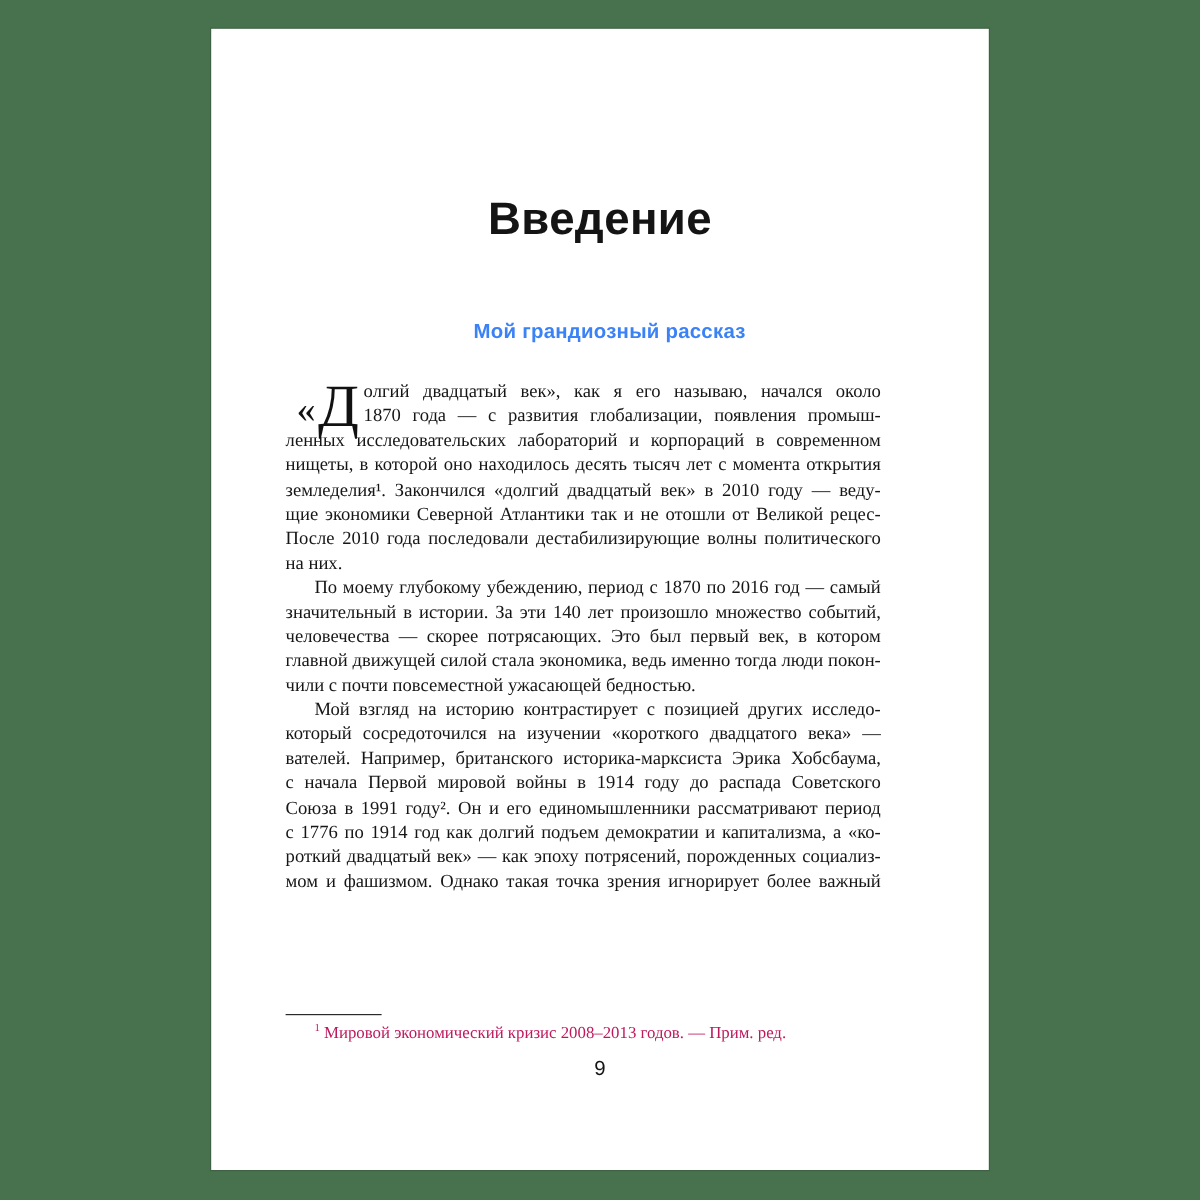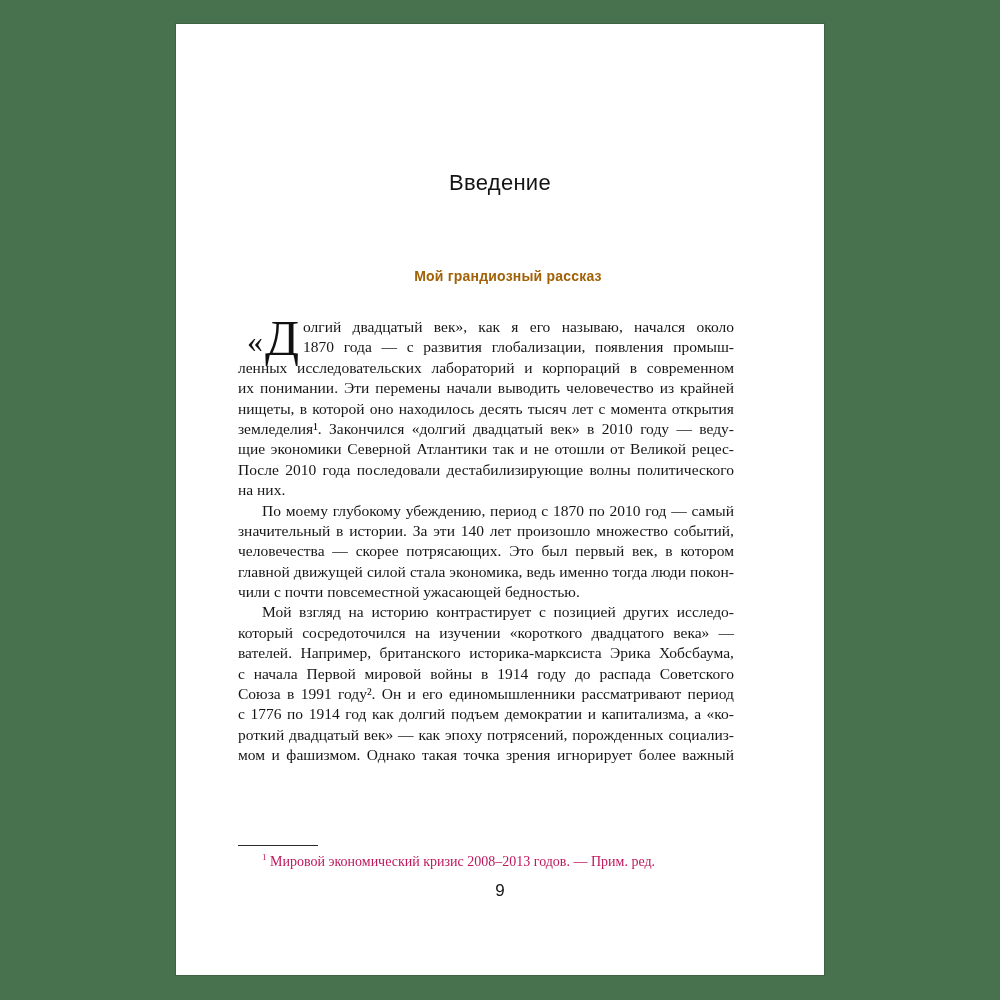--- a/index.html
+++ b/index.html
@@ -11,29 +11,29 @@
   }
   .page{
     position:absolute;left:176px;top:24px;width:648px;height:951px;
     background:#ffffff;
     box-shadow:0 0 0 1px rgba(40,60,44,0.28);
   }
   .chapter-title{
     position:absolute;top:141px;left:0;right:0;
     text-align:center;
     font-family:"Liberation Sans", sans-serif;
-    font-weight:400;font-size:22px;line-height:36px;
+    font-weight:700;font-size:38px;line-height:36px;
     color:#141414;letter-spacing:0.3px;
   }
   .section-title{
     position:absolute;top:240px;left:0;right:0;
     text-align:center;
     font-family:"Liberation Sans", sans-serif;
-    font-weight:700;font-size:14px;line-height:25px;
-    color:#a16207;letter-spacing:0.2px;padding-left:16px;
+    font-weight:700;font-size:17px;line-height:25px;
+    color:#3b82f6;letter-spacing:0.2px;padding-left:16px;
   }
   .body-text{
     position:absolute;left:62px;top:293px;width:496px;
     font-family:"Liberation Serif", serif;
     font-size:15.5px;line-height:20.4px;
     color:#161616;
   }
   .para{margin:0;}
   .line{
     text-align:justify;
@@ -83,29 +83,28 @@
   <div class="body-text">
     <div class="drop-cap">
       <span class="drop-quote">«</span>
       <span class="drop-letter">Д</span>
     </div>
 
   <div class="para">
         <div class="line pad-drop">олгий двадцатый век», как я его называю, начался около</div>
         <div class="line pad-drop">1870 года — с развития глобализации, появления промыш-</div>
         <div class="line">ленных исследовательских лабораторий и корпораций в современном</div>
-        <div class="line">их понимании. Эти перемены начали выводить человечество из крайней</div>
         <div class="line">нищеты, в которой оно находилось десять тысяч лет с момента открытия</div>
         <div class="line">земледелия¹. Закончился «долгий двадцатый век» в 2010 году — веду-</div>
         <div class="line">щие экономики Северной Атлантики так и не отошли от Великой рецес-</div>
         <div class="line">После 2010 года последовали дестабилизирующие волны политического</div>
         <div class="line flush">на них.</div>
       </div>
       <div class="para">
-        <div class="line indent">По моему глубокому убеждению, период с 1870 по 2010 год — самый</div>
+        <div class="line indent">По моему глубокому убеждению, период с 1870 по 2016 год — самый</div>
         <div class="line">значительный в истории. За эти 140 лет произошло множество событий,</div>
         <div class="line">человечества — скорее потрясающих. Это был первый век, в котором</div>
         <div class="line">главной движущей силой стала экономика, ведь именно тогда люди покон-</div>
         <div class="line flush">чили с почти повсеместной ужасающей бедностью.</div>
       </div>
       <div class="para">
         <div class="line indent">Мой взгляд на историю контрастирует с позицией других исследо-</div>
         <div class="line">который сосредоточился на изучении «короткого двадцатого века» —</div>
         <div class="line">вателей. Например, британского историка-марксиста Эрика Хобсбаума,</div>
         <div class="line">с начала Первой мировой войны в 1914 году до распада Советского</div>

